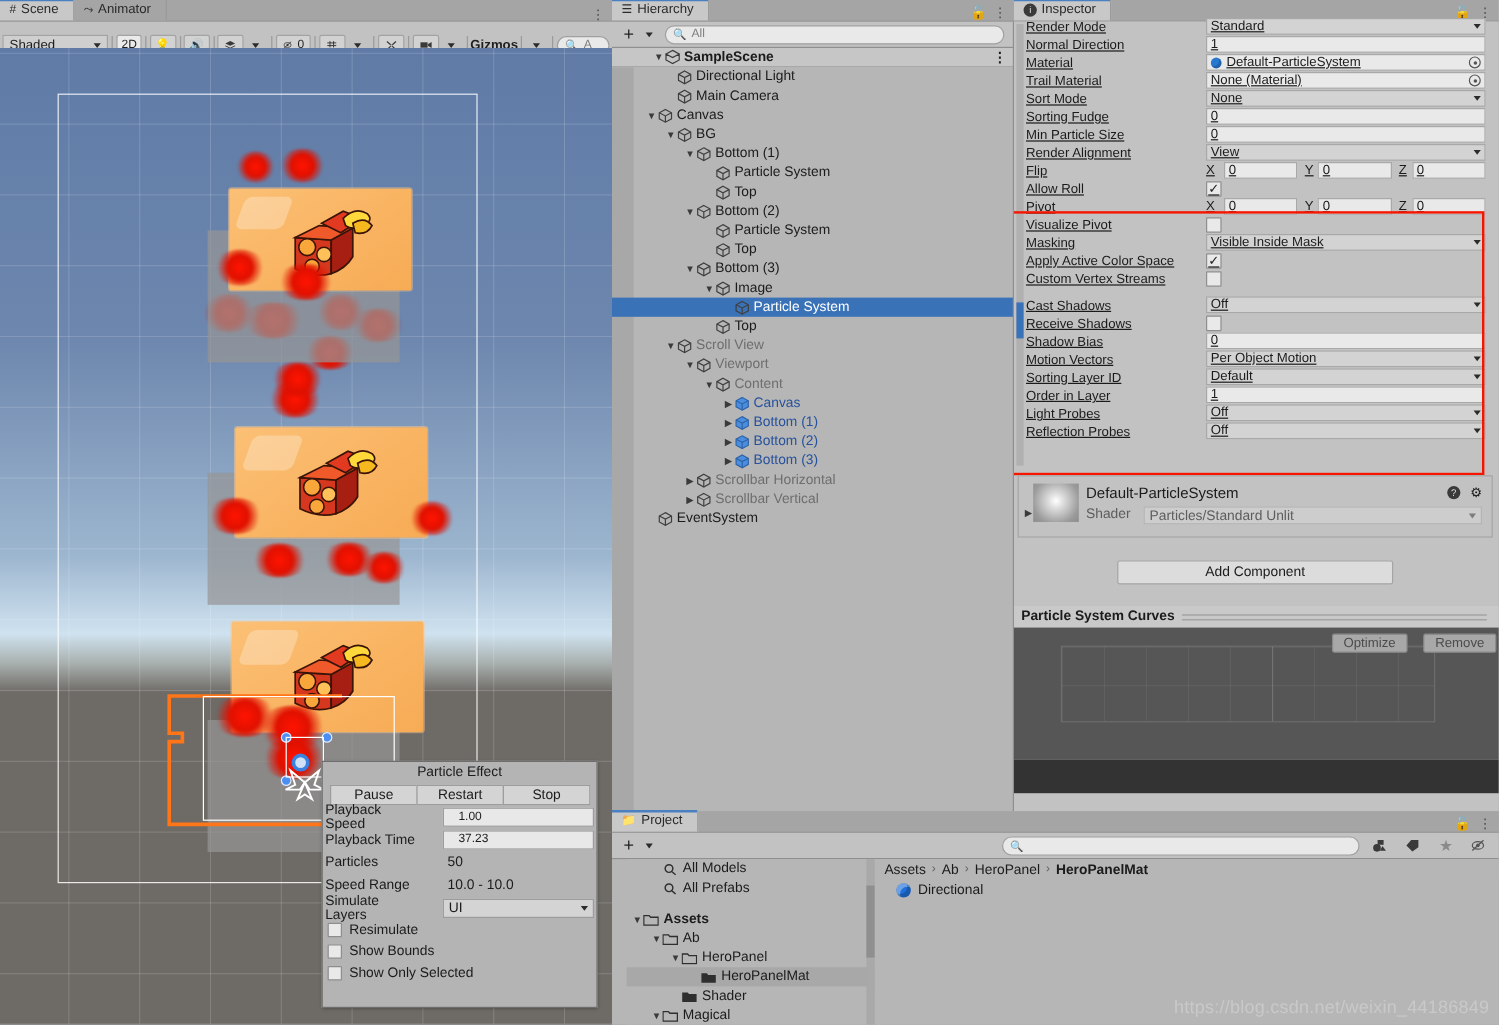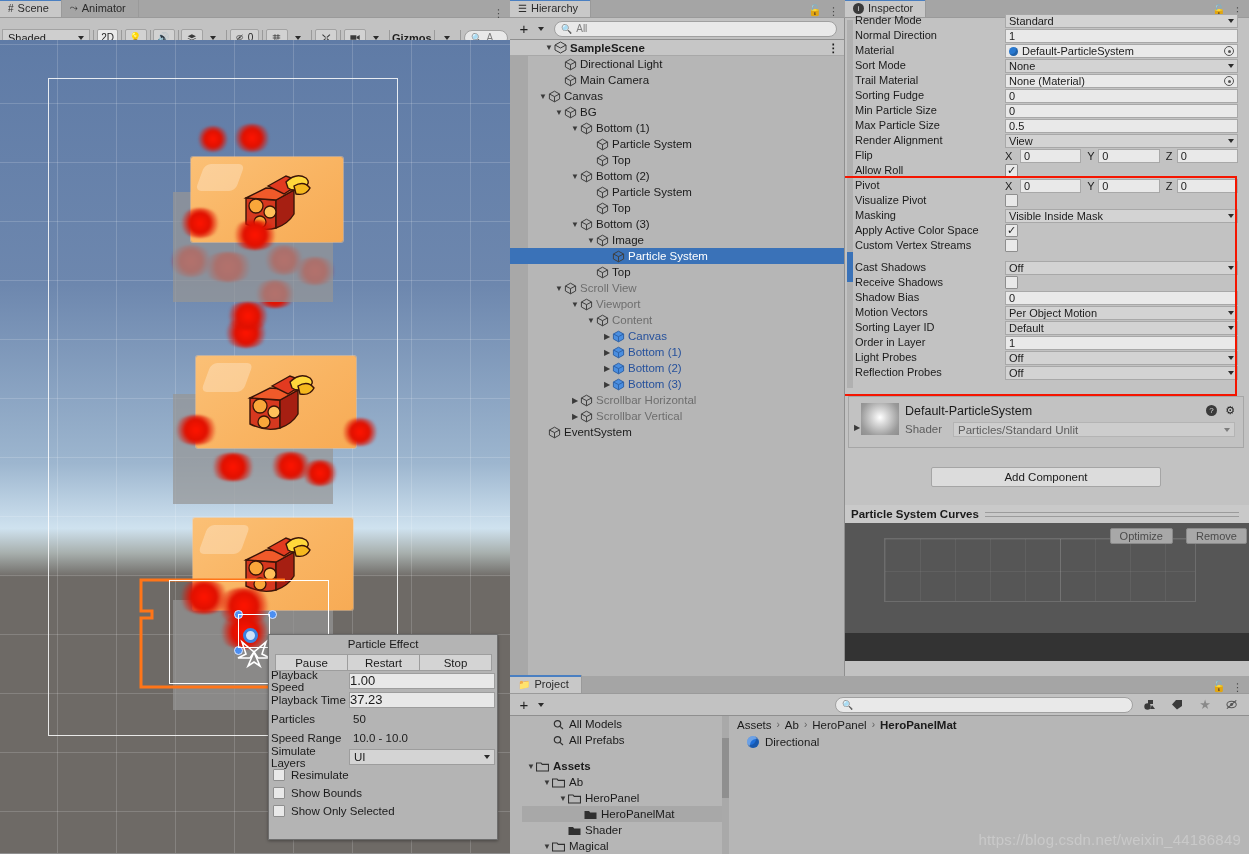--- a/index.html
+++ b/index.html
@@ -71,24 +71,24 @@
   
   #particle-effect {
     position:absolute; left:268px; top:634px; width:230px; height:206px;
     background:#b4b4b4; border:1px solid #6e6e6e; box-shadow:0 1px 3px rgba(0,0,0,.35);
     font-size:11.5px; color:#1b1b1b;
   }
   #particle-effect .pe-title { text-align:center; padding:3px 0 4px; font-size:11.5px; }
   .pe-btnrow { display:flex; margin:0 6px; }
   .pe-btn { flex:1; height:17px; background:#d4d4d4; border:1px solid #9d9d9d; display:flex;
     align-items:center; justify-content:center; font-size:11.5px; margin-right:-1px;}
-  .pe-row { display:flex; align-items:center; height:19px; padding:0 2px; }
+  .pe-row { display:flex; align-items:center; height:19px; padding:0 2px;gap:20px; }
   .pe-lab { width:78px; font-size:11.5px; }
-  .pe-field { flex:1; height:16px; background:#e8e8e8; border:1px solid #9d9d9d; padding:0 0;
-    display:flex; align-items:center; font-size:13px; }
+  .pe-field { flex:1; height:16px; background:#e8e8e8; border:1px solid #9d9d9d; padding:0 12px;
+    display:flex; align-items:center; font-size:10px; }
   .pe-val { flex:1; font-size:11.5px; padding-left:4px; }
   .pe-dd { flex:1; height:16px; background:#d4d4d4; border:1px solid #9d9d9d; padding:0 4px;
     display:flex; align-items:center; justify-content:space-between; font-size:11.5px; }
   .pe-check { display:flex; align-items:center; height:18px; gap:6px; padding-left:4px; }
   .cbox { width:12px; height:12px; background:#e9e9e9; border:1px solid #8e8e8e; border-radius:1px;
     display:flex; align-items:center; justify-content:center; font-size:10px; color:#222; }
 
   
   #hierarchy { position:absolute; left:510px; top:0; width:335px; height:676px; background:#b6b6b6; }
   #hierarchy .tabstrip{ width:335px; }
@@ -103,21 +103,21 @@
   .tri { width:10px; text-align:center; font-size:8px; color:#3a3a3a; }
   .tri.empty { visibility:hidden; }
   .cubeicon { width:13px; height:13px; margin-right:3px; flex:0 0 13px; }
 
   
   #inspector { position:absolute; left:845px; top:0; width:404px; height:676px; background:#c2c2c2; overflow:hidden; }
   #inspector .tabstrip{ width:404px; }
   .insp-body { position:absolute; top:18px; left:0; width:404px; bottom:0; background:#c2c2c2; }
   .ins-scroll { position:absolute; left:2px; top:2px; width:6px; bottom:288px; background:#b0b0b0; }
   .ins-scroll i { position:absolute; left:0; top:232px; width:6px; height:30px; background:#3a72b8; display:block; }
-  .irow { display:flex; align-items:flex-start; height:15px; padding-left:10px; font-size:11px; }
+  .irow { display:flex; align-items:flex-end; height:15px; padding-left:10px; font-size:11px;text-decoration:underline; }
   .ilabel { width:150px; color:#1b1b1b; }
   .ifield { flex:1; margin-right:11px; height:14px; background:#e9e9e9; border:1px solid #a8a8a8;
     padding:0 3px; display:flex; align-items:center; font-size:11px; color:#1b1b1b; }
   .idd { flex:1; margin-right:11px; height:14px; background:#d3d3d3; border:1px solid #a8a8a8;
     padding:0 3px; display:flex; align-items:center; justify-content:space-between; font-size:11px; }
   .iobj { flex:1; margin-right:11px; height:14px; background:#e9e9e9; border:1px solid #a8a8a8;
     padding:0 3px; display:flex; align-items:center; justify-content:space-between; font-size:11px; }
   .iobj .left { display:flex; align-items:center; gap:4px; }
   .matdot { width:9px;height:9px;border-radius:50%;background:#2878d0; box-shadow:inset -2px -2px 0 rgba(0,0,0,.18);}
   .circ { width:10px;height:10px;border-radius:50%;border:1px solid #555; display:flex;align-items:center;justify-content:center;}
@@ -676,46 +676,42 @@
             <span class="ilabel">Material</span>
             <div class="iobj">
               <span class="left">
                 <span class="matdot"></span>
                 <span>Default-ParticleSystem</span>
               </span>
               <span class="circ"></span>
             </div>
           </div>
           <div class="irow">
-            <span class="ilabel">Sort Mode</span>
-            <div class="idd">
-              <span>None</span>
-              <span class="caret"></span>
-            </div>
-          </div>
-          <div class="irow">
             <span class="ilabel">Trail Material</span>
             <div class="iobj">
               <span class="left">
                 <span>None (Material)</span>
               </span>
               <span class="circ"></span>
             </div>
           </div>
           <div class="irow">
+            <span class="ilabel">Sort Mode</span>
+            <div class="idd">
+              <span>None</span>
+              <span class="caret"></span>
+            </div>
+          </div>
+          <div class="irow">
             <span class="ilabel">Sorting Fudge</span>
             <div class="ifield">0</div>
           </div>
           <div class="irow">
             <span class="ilabel">Min Particle Size</span>
             <div class="ifield">0</div>
-          </div>
-          <div class="irow">
-            <span class="ilabel">Max Particle Size</span>
-            <div class="ifield">0.5</div>
           </div>
           <div class="irow">
             <span class="ilabel">Render Alignment</span>
             <div class="idd">
               <span>View</span>
               <span class="caret"></span>
             </div>
           </div>
           <div class="irow">
             <span class="ilabel">Flip</span>

